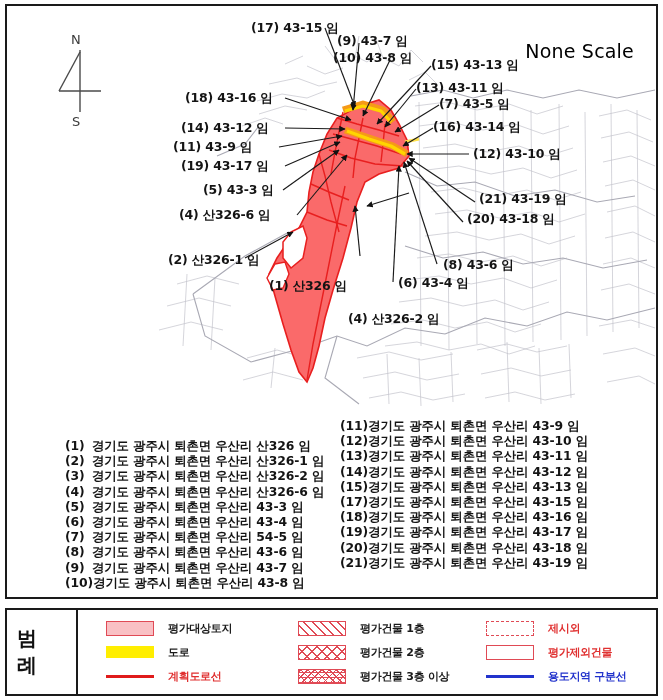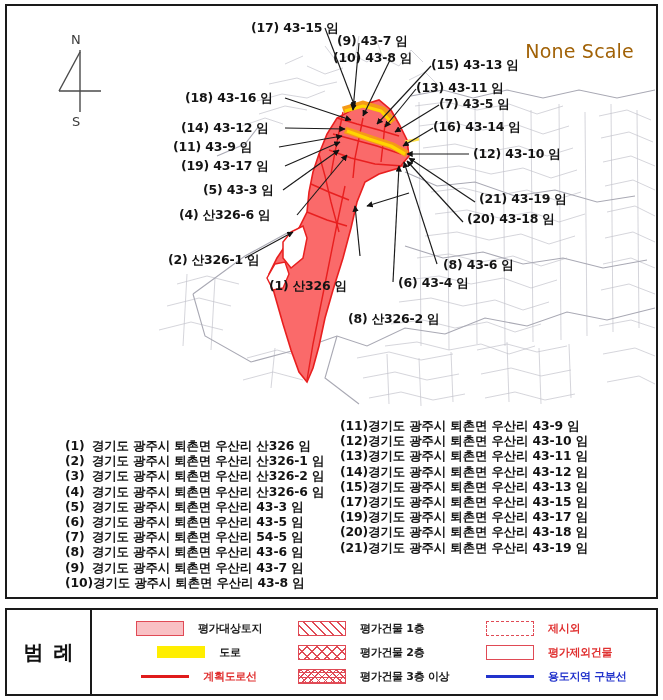--- a/index.html
+++ b/index.html
@@ -51,21 +51,21 @@
   }
   .compass-n { left: 22px; top: -2px; }
   .compass-s { left: 23px; top: 80px; }
 
   
   .none-scale {
     position: absolute;
     right: 22px;
     top: 34px;
     font-size: 19px;
-    color: #a16207;
+    color: #000000;
     font-family: "DejaVu Sans", "Liberation Sans", sans-serif;
     letter-spacing: 0.2px;
     white-space: nowrap;
   }
 
   
   .map-area {
     position: absolute;
     left: 0;
     top: 0;
@@ -141,21 +141,21 @@
     flex: 1;
     display: flex;
     padding: 6px 0 6px 0;
     box-sizing: border-box;
   }
   .legend-col {
     display: flex;
     flex-direction: column;
     justify-content: space-around;
   }
-  .legend-col.c1 { width: 186px; padding-left: 14px; align-items: center; }
+  .legend-col.c1 { width: 186px; padding-left: 28px; }
   .legend-col.c2 { width: 178px; padding-left: 6px; }
   .legend-col.c3 { width: 170px; padding-left: 10px; }
   .legend-item {
     display: flex;
     align-items: center;
     height: 24px;
   }
   .swatch-wrap {
     width: 62px;
     display: flex;
@@ -450,49 +450,50 @@
       <div class="callout" style="left:426px;top:113px;">(16) 43-14 임</div>
       <div class="callout" style="left:466px;top:140px;">(12) 43-10 임</div>
       <div class="callout" style="left:178px;top:84px;">(18) 43-16 임</div>
       <div class="callout" style="left:174px;top:114px;">(14) 43-12 임</div>
       <div class="callout" style="left:166px;top:133px;">(11) 43-9 임</div>
       <div class="callout" style="left:174px;top:152px;">(19) 43-17 임</div>
       <div class="callout" style="left:196px;top:176px;">(5) 43-3 임</div>
       <div class="callout" style="left:172px;top:201px;">(4) 산326-6 임</div>
       <div class="callout" style="left:146px;top:246px;margin-left:15px;">(2) 산326-1 임</div>
       <div class="callout" style="left:262px;top:272px;">(1) 산326 임</div>
-      <div class="callout" style="left:341px;top:305px;">(8) 산326-2 임</div>
+      <div class="callout" style="left:341px;top:305px;">(4) 산326-2 임</div>
       <div class="callout" style="left:472px;top:185px;">(21) 43-19 임</div>
       <div class="callout" style="left:460px;top:205px;">(20) 43-18 임</div>
       <div class="callout" style="left:436px;top:251px;">(8) 43-6 임</div>
       <div class="callout" style="left:391px;top:269px;">(6) 43-4 임</div>
     </div>
 
     <div class="addr-list">
 
       <div class="addr-col left">
         <div class="addr-row"><span class="num">(1)</span><span>경기도 광주시 퇴촌면 우산리 산326 임</span></div>
         <div class="addr-row"><span class="num">(2)</span><span>경기도 광주시 퇴촌면 우산리 산326-1 임</span></div>
         <div class="addr-row"><span class="num">(3)</span><span>경기도 광주시 퇴촌면 우산리 산326-2 임</span></div>
         <div class="addr-row"><span class="num">(4)</span><span>경기도 광주시 퇴촌면 우산리 산326-6 임</span></div>
         <div class="addr-row"><span class="num">(5)</span><span>경기도 광주시 퇴촌면 우산리 43-3 임</span></div>
-        <div class="addr-row"><span class="num">(6)</span><span>경기도 광주시 퇴촌면 우산리 43-5 임</span></div>
+        <div class="addr-row"><span class="num">(6)</span><span>경기도 광주시 퇴촌면 우산리 43-4 임</span></div>
         <div class="addr-row"><span class="num">(7)</span><span>경기도 광주시 퇴촌면 우산리 54-5 임</span></div>
         <div class="addr-row"><span class="num">(8)</span><span>경기도 광주시 퇴촌면 우산리 43-6 임</span></div>
         <div class="addr-row"><span class="num">(9)</span><span>경기도 광주시 퇴촌면 우산리 43-7 임</span></div>
         <div class="addr-row"><span class="num">(10)</span><span>경기도 광주시 퇴촌면 우산리 43-8 임</span></div>
       </div>
 
       <div class="addr-col right">
         <div class="addr-row"><span class="num">(11)</span><span>경기도 광주시 퇴촌면 우산리 43-9 임</span></div>
         <div class="addr-row"><span class="num">(12)</span><span>경기도 광주시 퇴촌면 우산리 43-10 임</span></div>
         <div class="addr-row"><span class="num">(13)</span><span>경기도 광주시 퇴촌면 우산리 43-11 임</span></div>
         <div class="addr-row"><span class="num">(14)</span><span>경기도 광주시 퇴촌면 우산리 43-12 임</span></div>
         <div class="addr-row"><span class="num">(15)</span><span>경기도 광주시 퇴촌면 우산리 43-13 임</span></div>
         <div class="addr-row"><span class="num">(17)</span><span>경기도 광주시 퇴촌면 우산리 43-15 임</span></div>
+        <div class="addr-row"><span class="num">(18)</span><span>경기도 광주시 퇴촌면 우산리 43-16 임</span></div>
         <div class="addr-row"><span class="num">(19)</span><span>경기도 광주시 퇴촌면 우산리 43-17 임</span></div>
         <div class="addr-row"><span class="num">(20)</span><span>경기도 광주시 퇴촌면 우산리 43-18 임</span></div>
         <div class="addr-row"><span class="num">(21)</span><span>경기도 광주시 퇴촌면 우산리 43-19 임</span></div>
       </div>
 
     </div>
   </div>
 
   <div class="legend-frame">
 

